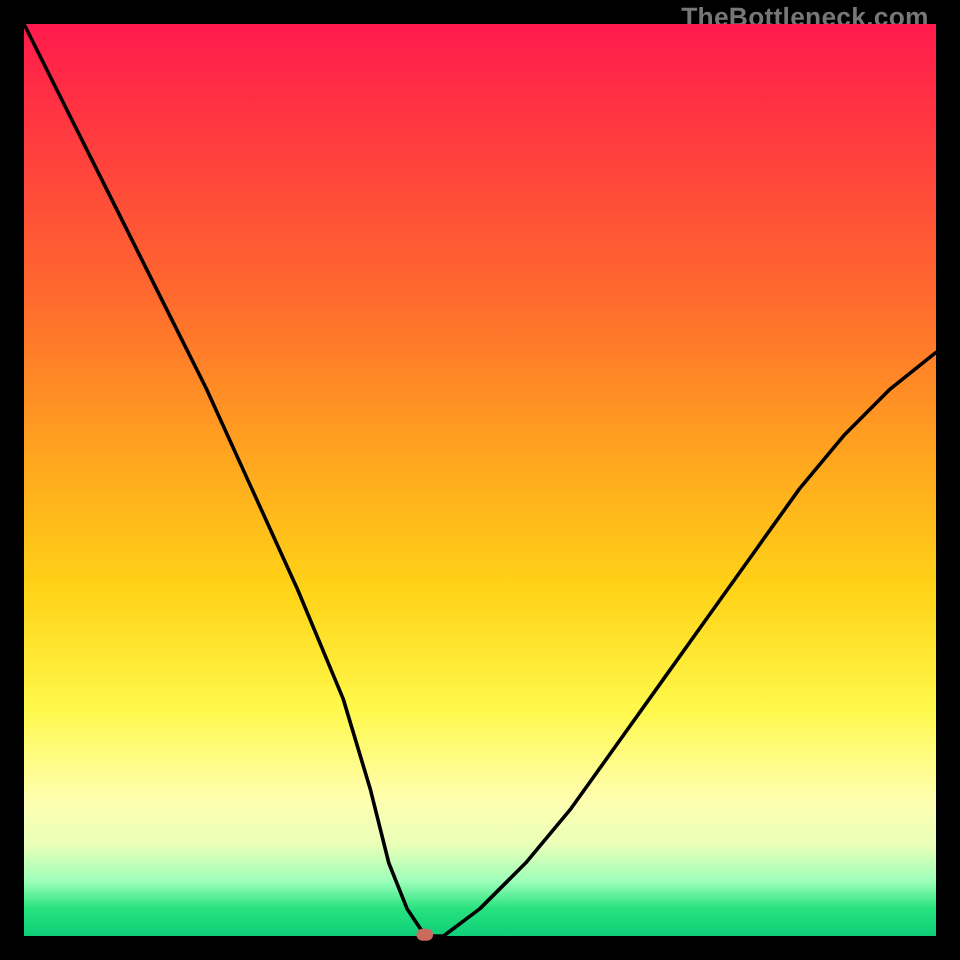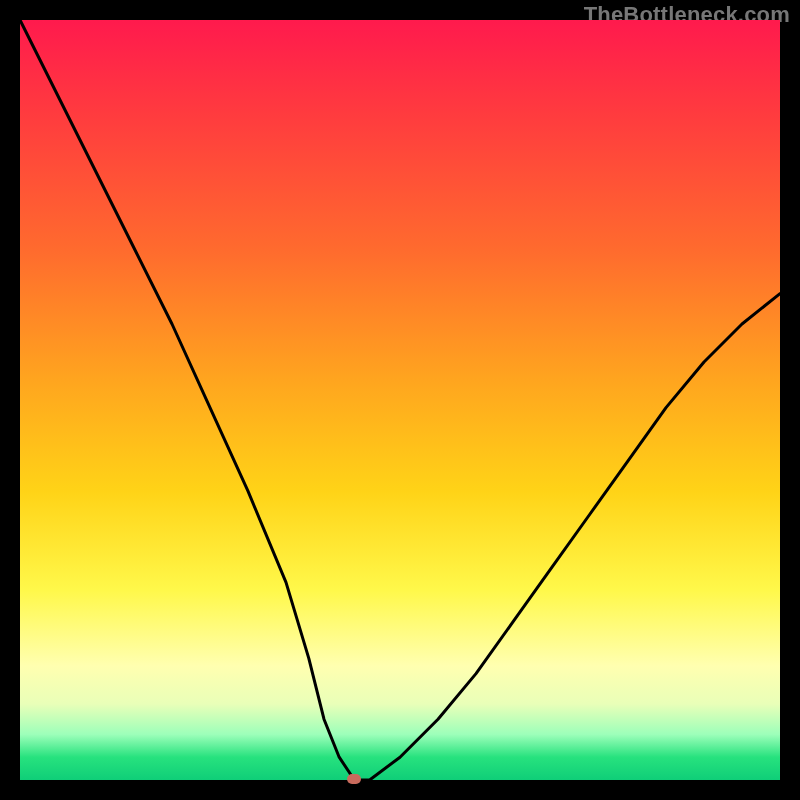--- a/index.html
+++ b/index.html
@@ -37,21 +37,21 @@
       #ffffb0 85%,
       #e9ffb8 90%,
       #9dffba 94%,
       #27e27e 97%,
       #0fce78 100%
     );
   }
   .watermark {
     position: absolute;
     top: 2px;
-    right: 10px;
+    right: 26px;
     color: #777;
     font-size: 22px;
     font-weight: 600;
     letter-spacing: 0.2px;
     user-select: none;
   }
   svg.curve {
     position: absolute;
     left: 0;
     top: 0;

